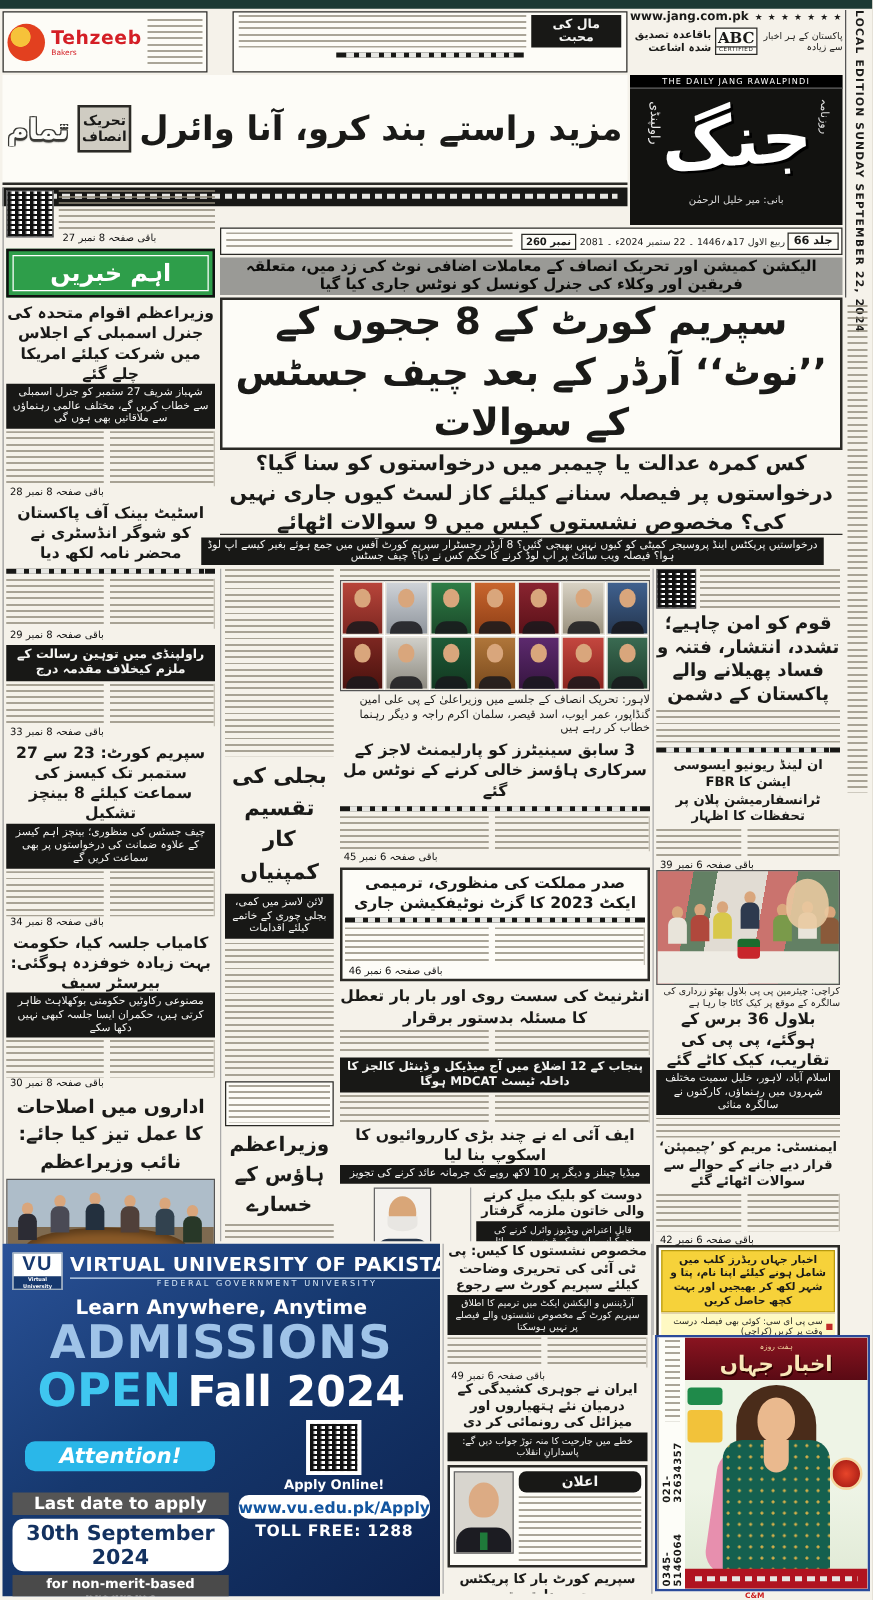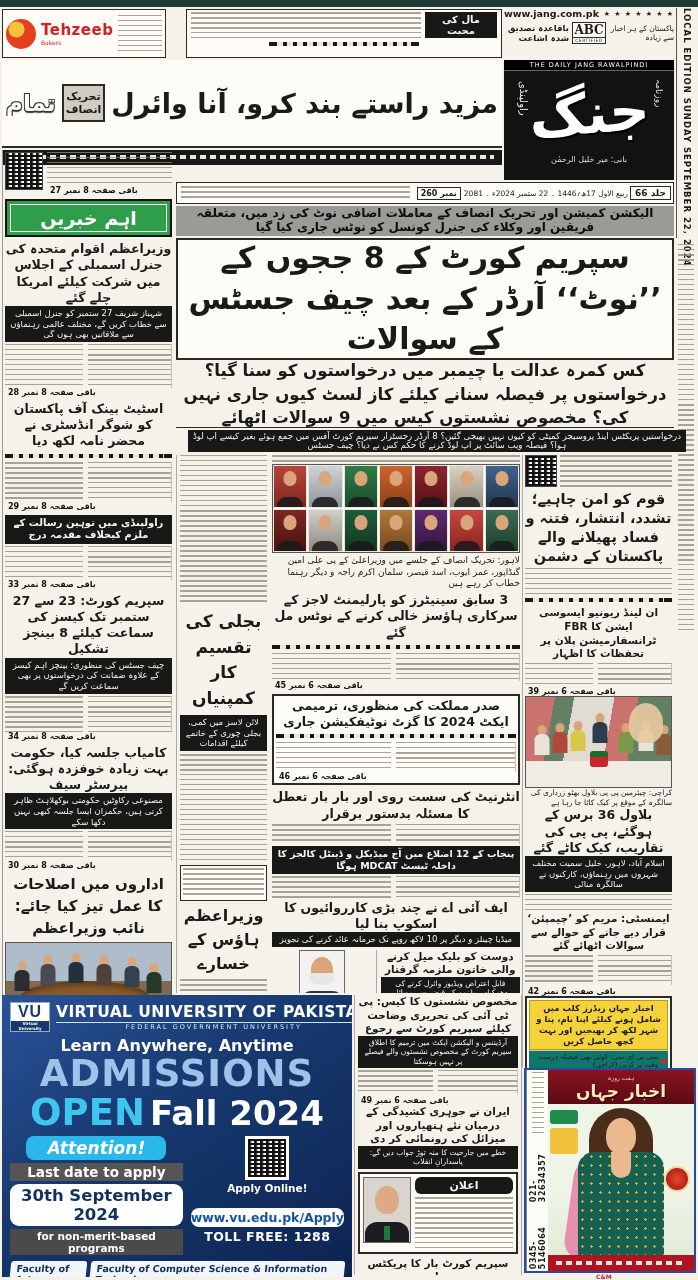--- a/index.html
+++ b/index.html
@@ -17,21 +17,21 @@
 .b{font-weight:bold}
 .bx{border:1px solid var(--rule);background:var(--paper2)}
 .bx2{border:2px solid var(--rule);background:var(--paper2)}
 
 .lines{background:repeating-linear-gradient(to bottom,#8e8878 0 1.5px,rgba(0,0,0,0) 1.5px 5px);opacity:.75}
 .l2{display:flex;gap:5px}
 .l2>div{flex:1}
 .l2>div+div{border-right:1px solid #b5b0a2;padding-right:5px}
 .bstrip{background:#181816;color:#f4f4f2}
 .wlines{height:4px;margin:4px 8px;background:repeating-linear-gradient(to right,#e6e6e2 0 6px,rgba(0,0,0,0) 6px 10px)}
-.ref{font-size:8px;font-weight:bold;color:#111;direction:rtl;text-align:left;padding:0 3px}
+.ref{font-size:8px;font-weight:normal;color:#111;direction:rtl;text-align:left;padding:0 3px}
 .qr{background:#fff;border:1px solid #444;background-image:
   repeating-linear-gradient(0deg,#111 0 2px,rgba(0,0,0,0) 2px 4px),
   repeating-linear-gradient(90deg,#111 0 2px,rgba(0,0,0,0) 4px 6px)}
 .h10{font-size:10.5px;font-weight:bold;line-height:1.3;text-align:center}
 .h12{font-size:12.5px;font-weight:bold;line-height:1.3;text-align:center}
 .h14{font-size:14.5px;font-weight:bold;line-height:1.3;text-align:center}
 .sstrip{font-size:8.5px;line-height:1.25;padding:2px 4px;text-align:center}
 .outline{color:#fcfcf8;text-shadow:-1px -1px 0 #3a3a36,1px -1px 0 #3a3a36,-1px 1px 0 #3a3a36,1px 1px 0 #3a3a36,0 2px 1px #3a3a36}
 .story{margin-bottom:4px}
 .vtext{writing-mode:vertical-rl}
@@ -122,21 +122,21 @@
   </div>
 
   <div class="ab bx2" style="left:176px;top:238px;width:498px;height:122px;display:flex;align-items:center;justify-content:center">
     <div class="u b c" style="font-size:30px;line-height:1.35;padding:16px 8px">سپریم کورٹ کے 8 ججوں کے ’’نوٹ‘‘ آرڈر کے بعد چیف جسٹس کے سوالات</div>
   </div>
 
   <div class="ab" style="left:176px;top:362px;width:498px;height:66px;border-bottom:1px solid var(--rule);display:flex;align-items:center">
     <div class="u b c" style="font-size:16.5px;line-height:1.45;padding:0 4px">کس کمرہ عدالت یا چیمبر میں درخواستوں کو سنا گیا؟ درخواستوں پر فیصلہ سنانے کیلئے کاز لسٹ کیوں جاری نہیں کی؟ مخصوص نشستوں کیس میں 9 سوالات اٹھائے</div>
   </div>
 
-  <div class="ab bstrip" style="left:188px;top:430px;width:498px;height:22px;display:flex;align-items:center">
+  <div class="ab bstrip" style="left:161px;top:430px;width:498px;height:22px;display:flex;align-items:center">
     <div class="u c" style="font-size:8.6px;width:100%;line-height:1.1;padding:0 3px">درخواستیں پریکٹس اینڈ پروسیجر کمیٹی کو کیوں نہیں بھیجی گئیں؟ 8 آرڈر رجسٹرار سپریم کورٹ آفس میں جمع ہوئے بغیر کیسے اپ لوڈ ہوا؟ فیصلہ ویب سائٹ پر اپ لوڈ کرنے کا حکم کس نے دیا؟ چیف جسٹس</div>
   </div>
 
   <div class="ab" style="left:2px;top:150px;width:172px;height:845px;border-left:1px solid #999;padding:2px">
     <div style="display:flex;gap:4px;align-items:flex-start">
       <div class="qr" style="width:38px;height:38px;flex:none"></div>
       <div style="flex:1">
         <div class="lines" style="height:34px"></div>
         <div class="ref">باقی صفحہ 8 نمبر 27</div>
       </div>
@@ -268,21 +268,21 @@
           <div class="wlines"></div>
         </div>
       <div class="l2" style="margin-top:2px">
           <div class="lines" style="height:28px"></div>
           <div class="lines" style="height:28px"></div>
         </div>
       <div class="ref">باقی صفحہ 6 نمبر 45</div>
     </div>
 
     <div class="bx2 story" style="padding:2px">
-      <div class="u h12">صدر مملکت کی منظوری، ترمیمی ایکٹ 2024 کا گزٹ نوٹیفکیشن جاری</div>
+      <div class="u h12">صدر مملکت کی منظوری، ترمیمی ایکٹ 2023 کا گزٹ نوٹیفکیشن جاری</div>
       <div class="bstrip">
           <div class="wlines"></div>
         </div>
       <div class="l2" style="margin-top:2px">
           <div class="lines" style="height:30px"></div>
           <div class="lines" style="height:30px"></div>
         </div>
       <div class="ref">باقی صفحہ 6 نمبر 46</div>
     </div>
 
@@ -356,21 +356,21 @@
     <div class="l2" style="margin:2px 0">
         <div class="lines" style="height:30px"></div>
         <div class="lines" style="height:30px"></div>
       </div>
     <div class="ref">باقی صفحہ 6 نمبر 42</div>
 
     <div class="bx2" style="padding:2px;background:#fffef8">
       <div class="u b c" style="font-size:8.5px;background:#f6d23a;border:1px solid #b89a10;padding:2px;line-height:1.3">اخبار جہاں ریڈرز کلب میں شامل ہونے کیلئے اپنا نام، پتا و شہر لکھ کر بھیجیں اور بہت کچھ حاصل کریں</div>
       <div>
 
-          <div style="display: flex; direction: rtl; align-items: center; gap: 3px; border-top: 1px solid rgb(216, 200, 168); padding: 1.5px 2px; background: #0f766e;">
+          <div style="display: flex; direction: rtl; align-items: center; gap: 3px; border-top: 1px solid rgb(216, 200, 168); padding: 1.5px 2px; background: #fef9c3;">
             <span style="width:5px;height:5px;background:#c22a28;flex:none"></span>
             <span class="u" style="font-size:7px;line-height:1.2">سی پی ای سی: کوئی بھی فیصلہ درست وقت پر کریں (کراچی)</span>
           </div>
 
         </div>
     </div>
   </div>
 
   <div class="ab" style="left:354px;top:995px;width:168px;height:280px;overflow:hidden;border-left:1px solid #aaa;border-right:1px solid #aaa;padding:0 3px">
     <div class="u h10">مخصوص نشستوں کا کیس: پی ٹی آئی کی تحریری وضاحت کیلئے سپریم کورٹ سے رجوع</div>
@@ -415,29 +415,29 @@
 
     <div class="b c" style="font-size:16px;margin-top:4px">Learn Anywhere, Anytime</div>
     <div class="b c" style="font-size:37px;letter-spacing:1px;color:#9fc3e8;line-height:1">ADMISSIONS</div>
     <div class="c" style="line-height:1;margin-top:2px">
       <span class="b" style="font-size:37px;color:#3fc6f0">OPEN</span>
       <span class="b" style="font-size:34px;color:#fff">Fall 2024</span>
     </div>
 
     <div style="display:flex;gap:8px;margin-top:5px;align-items:flex-start">
       <div style="flex:1.15">
-        <div class="b c" style="background:var(--cyan);border-radius:8px;font-size:17px;font-style:italic;width:140px;margin:0 auto;padding:2px 12px">Attention!</div>
+        <div class="b c" style="background:var(--cyan);border-radius:8px;font-size:17px;font-style:italic;width:152px;margin:17px auto;padding:2px 12px">Attention!</div>
         <div class="b c" style="background:#555;font-size:13.5px;margin-top:3px;padding:1px 0">Last date to apply</div>
         <div class="b c" style="background:#fff;color:#13315f;border-radius:9px;font-size:16.5px;margin-top:3px;padding:2px 0">30th September 2024</div>
         <div class="b c" style="background:#4a4a4a;font-size:10.5px;margin-top:3px;padding:1px 0">for non-merit-based programs</div>
       </div>
       <div style="flex:1;text-align:center">
         <div class="qr" style="width:44px;height:44px;margin:0 auto;border:3px solid #fff"></div>
         <div class="b" style="font-size:10.5px;margin-top:2px">Apply Online!</div>
-        <div class="b" style="background:#fff;color:#1255a0;border-radius:8px;font-size:12.5px;padding:2px 0;margin-top:14px">www.vu.edu.pk/Apply</div>
+        <div class="b" style="background:#fff;color:#1255a0;border-radius:8px;font-size:12.5px;padding:2px 0;margin-top:2px">www.vu.edu.pk/Apply</div>
         <div class="b" style="font-size:12.5px;margin-top:2px;letter-spacing:.5px">TOLL FREE: 1288</div>
       </div>
     </div>
 
     <div style="display:flex;gap:4px;justify-content:center;margin-top:6px">
 
     <span style="background:#f2f6fa;color:#13315f;font-weight:bold;font-size:9.5px;padding:2px 6px;border-radius:3px;transform:skewX(-6deg);display:inline-block">Faculty of Arts</span>
         <span style="background:#f2f6fa;color:#13315f;font-weight:bold;font-size:9.5px;padding:2px 6px;border-radius:3px;transform:skewX(-6deg);display:inline-block">Faculty of Computer Science &amp; Information Technology</span>
       </div>
 

